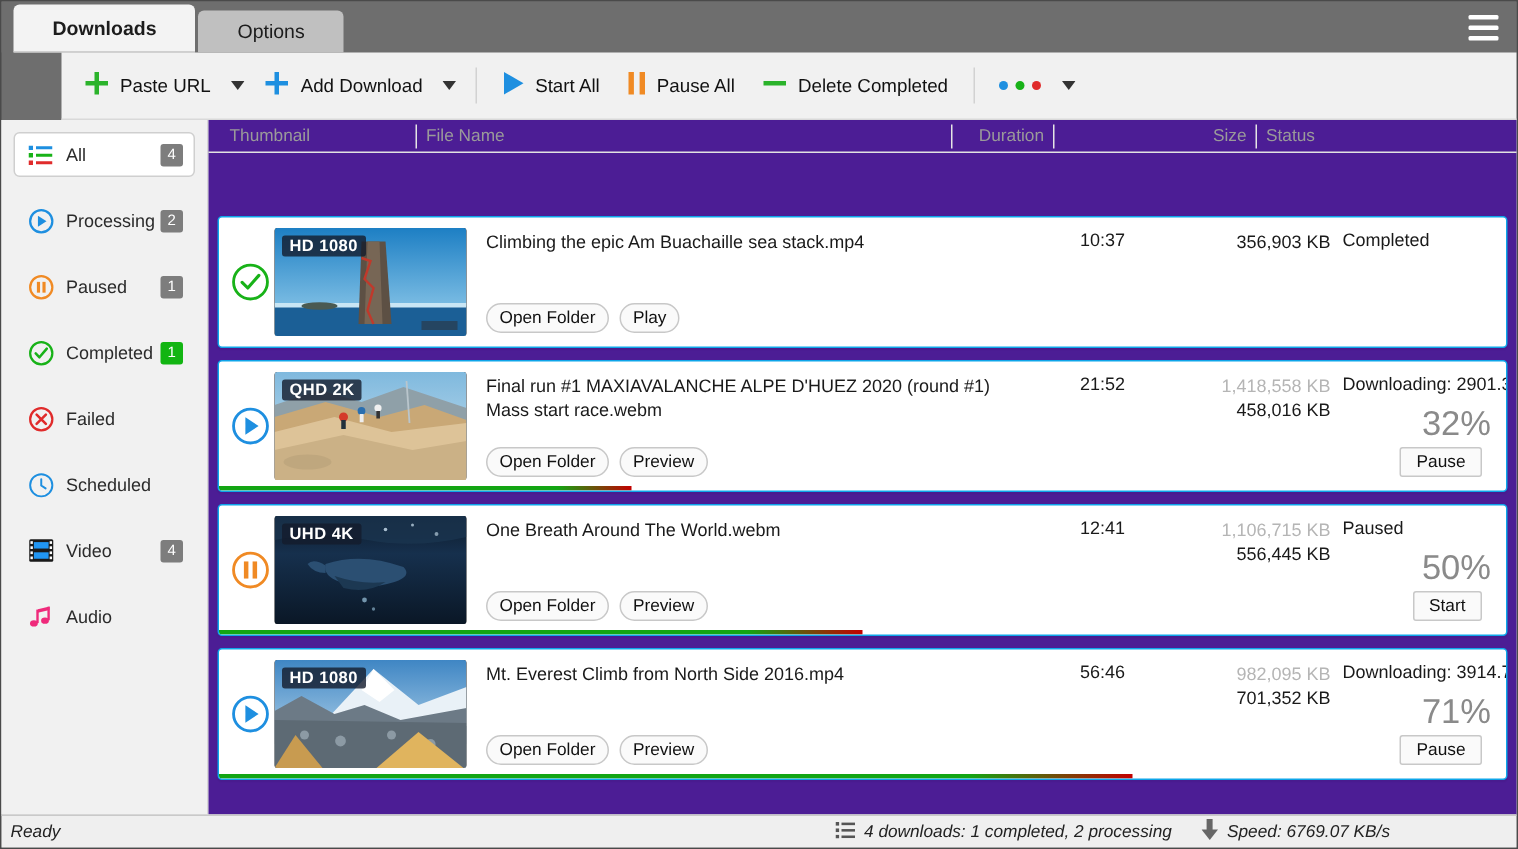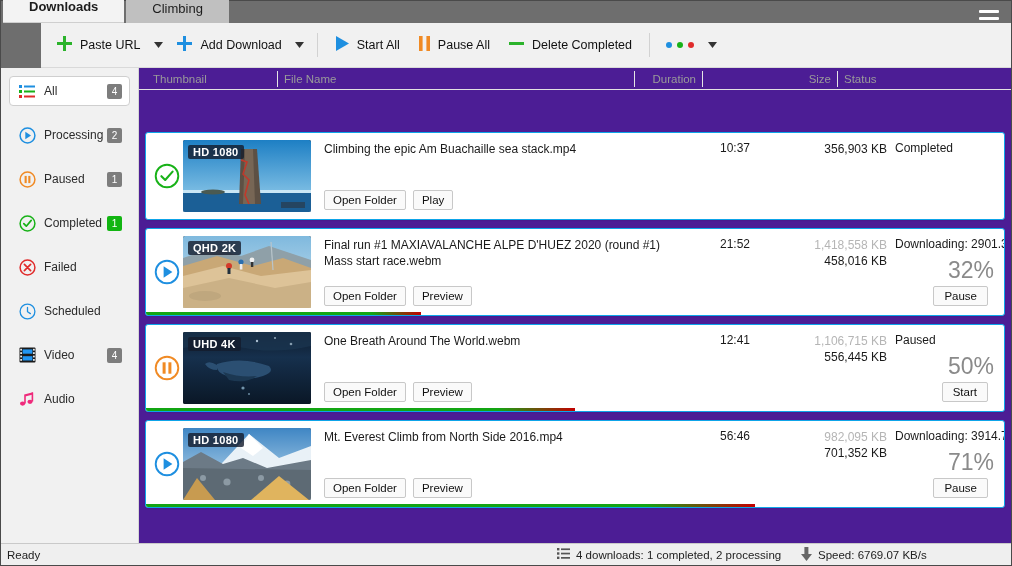--- a/index.html
+++ b/index.html
@@ -12,22 +12,22 @@
   }
   .window{
     position:absolute;inset:0;
     border:1px solid #4a4a4a;
     box-sizing:border-box;
     background:#6e6e6e;
     display:flex;flex-direction:column;
   }
   
   .tabstrip{
-    height:22px;background:#6e6e6e;position:relative;
-    display:flex;align-items:flex-end;padding-left:2px;box-sizing:border-box;
+    height:34px;background:#6e6e6e;position:relative;
+    display:flex;align-items:flex-end;padding-left:8px;box-sizing:border-box;
     flex:0 0 auto;
   }
   .tab{
     height:28px;line-height:28px;
     padding:0 26px;box-sizing:border-box;
     font-size:13px;color:#1c1c1c;
     border-radius:4px 4px 0 0;
     margin-right:2px;
     position:relative;
     white-space:nowrap;
@@ -147,57 +147,58 @@
   .size-total{color:#b5b5b5;}
   .size-done{color:#1a1a1a;}
   .status{position:absolute;top:8px;left:749px;font-size:12px;color:#1a1a1a;white-space:nowrap;}
   .pct{
     position:absolute;right:10px;top:28px;
     font-size:23px;color:#8a8a8a;font-weight:normal;
   }
   .actions{position:absolute;left:178px;bottom:9px;display:flex;gap:7px;}
   .abtn{
     height:20px;line-height:19px;padding:0 8px;
-    background:#fafafa;border:1px solid #c8c8c8;border-radius:2px;
+    background:#fafafa;border:1px solid #c8c8c8;border-radius:10px;
     font-size:11.5px;color:#111;cursor:default;box-sizing:border-box;
   }
   .rbtn{
     position:absolute;right:16px;bottom:9px;
     height:20px;line-height:19px;padding:0 10px;
     background:#fafafa;border:1px solid #c8c8c8;border-radius:2px;
     font-size:11.5px;color:#111;cursor:default;box-sizing:border-box;
   }
   .pbar{
     position:absolute;left:0;bottom:0;height:3px;
     background:linear-gradient(to right,#13a513 0%,#13a513 82%,#c30000 100%);
   }
   
   .statusbar{
     height:22px;flex:0 0 22px;background:#efefef;
     border-top:1px solid #c9c9c9;
     display:flex;align-items:center;
     font-size:11.5px;color:#222;
     padding:0 6px;box-sizing:border-box;
     position:relative;
+    font-style:italic;
   }
   .sb-ready{flex:0 0 auto;}
   .sb-mid{position:absolute;left:556px;display:flex;align-items:center;gap:6px;}
   .sb-right{position:absolute;left:800px;display:flex;align-items:center;gap:6px;}
 </style>
 </head>
 <body>
 
 <div class="window">
 
   <div class="tabstrip">
     <div class="tab active">
       <span>Downloads</span>
     </div>
     <div class="tab inactive">
-      <span>Climbing</span>
+      <span>Options</span>
     </div>
     <div class="hamburger">
       <i></i>
       <i></i>
       <i></i>
     </div>
   </div>
 
   <div class="toolbar">
 

